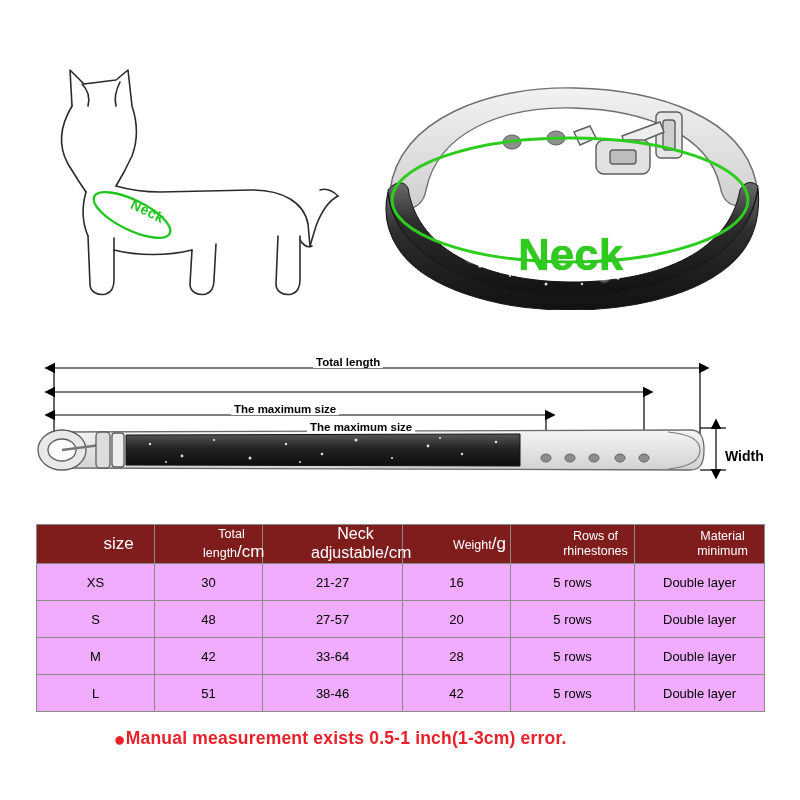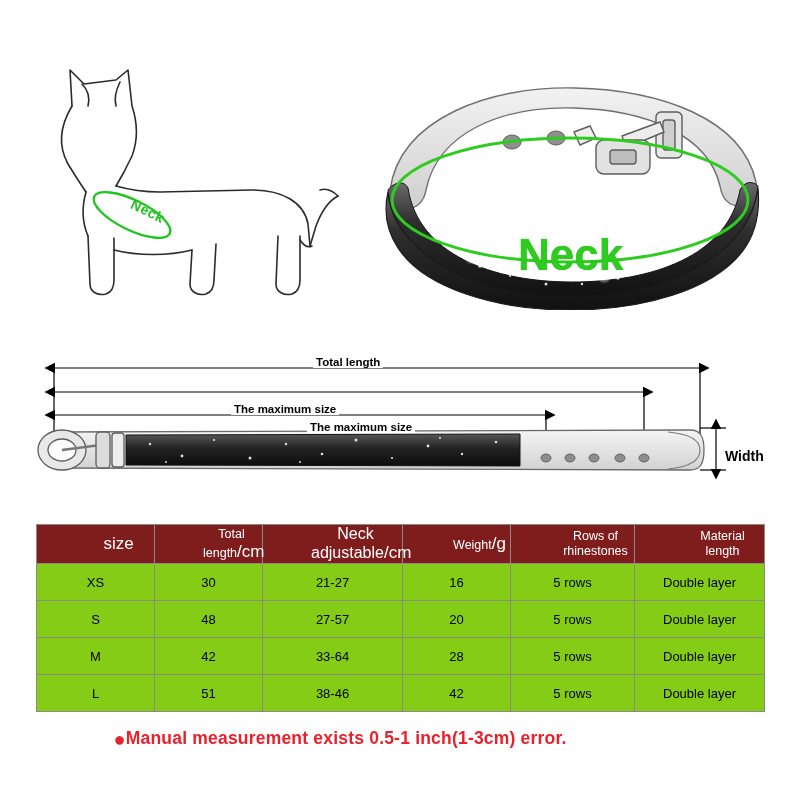--- a/index.html
+++ b/index.html
@@ -109,21 +109,21 @@
     background: #7f1d1d;
     color: #fff;
     font-weight: normal;
     line-height: 1.15;
     height: 38px;
     padding-left: 48px;
   }
   thead th .big { font-size: 17px; }
   thead th .small { font-size: 16px; }
   thead th .mid { font-size: 12.5px; }
-  table.spec tbody td { background: #84cc16; }
+  table.spec tbody td { background: #f0abfc; }
   .col-size { width: 118px; }
   .col-total { width: 108px; }
   .col-neck { width: 140px; }
   .col-weight { width: 108px; }
   .col-rows { width: 124px; }
   .col-mat { width: 130px; }
 
   
   .note {
     position: absolute;
@@ -371,21 +371,21 @@
             <span class="small">Neck adjustable</span><span class="big">/cm</span>
           </th>
           <th>
             <span class="mid">Weight</span><span class="big">/g</span>
           </th>
           <th>
             <span class="mid">Rows of</span><br>
             <span class="mid">rhinestones</span>
           </th>
           <th>
-            <span class="mid">Material length</span>
+            <span class="mid">Material minimum</span>
           </th>
         </tr>
       </thead>
       <tbody>
         <tr>
           <td>XS</td>
           <td>30</td>
           <td>21-27</td>
           <td>16</td>
           <td>5 rows</td>

